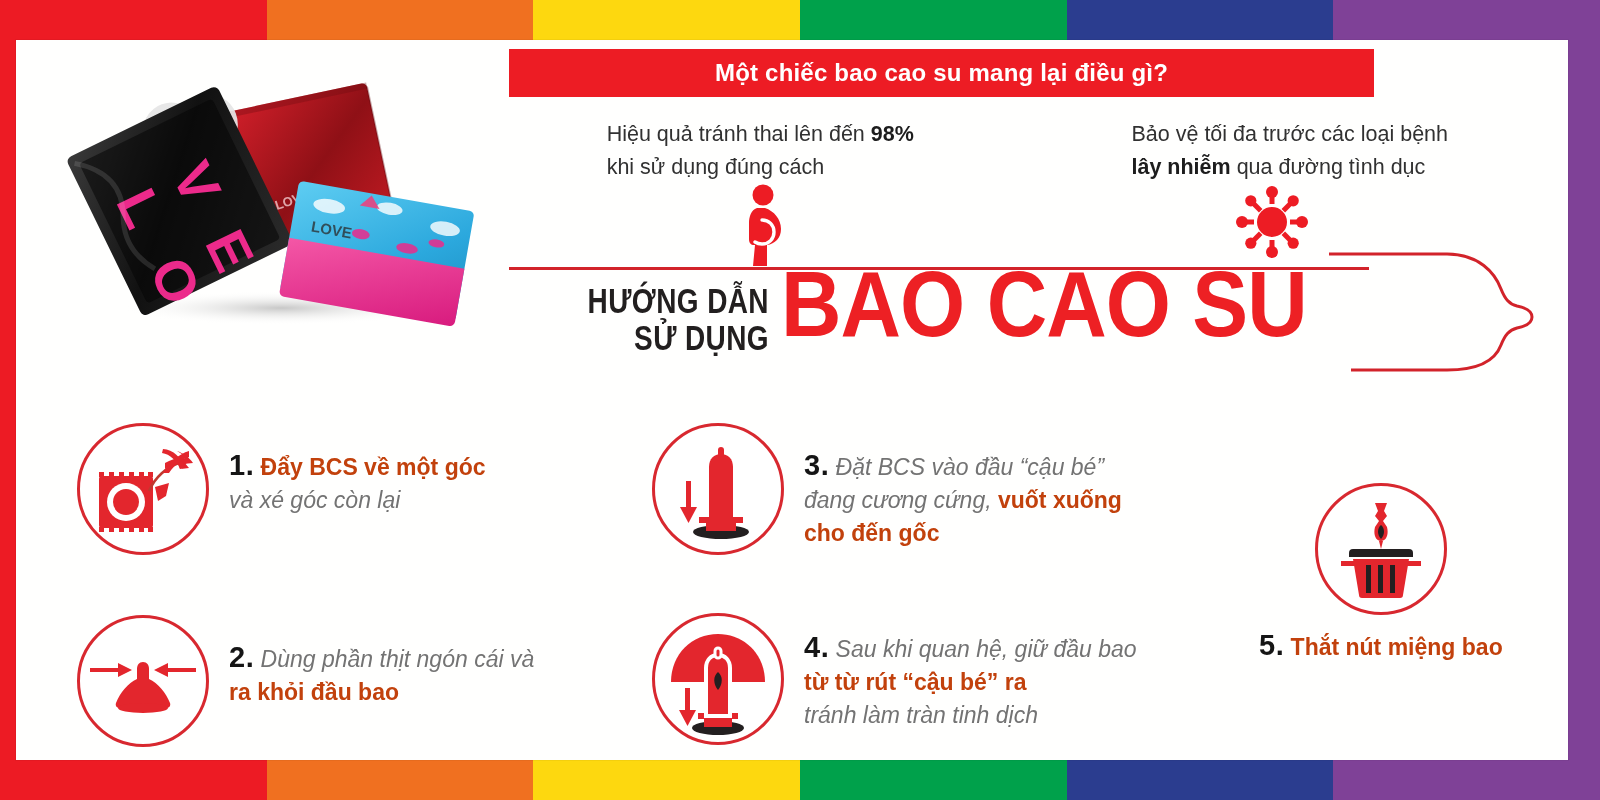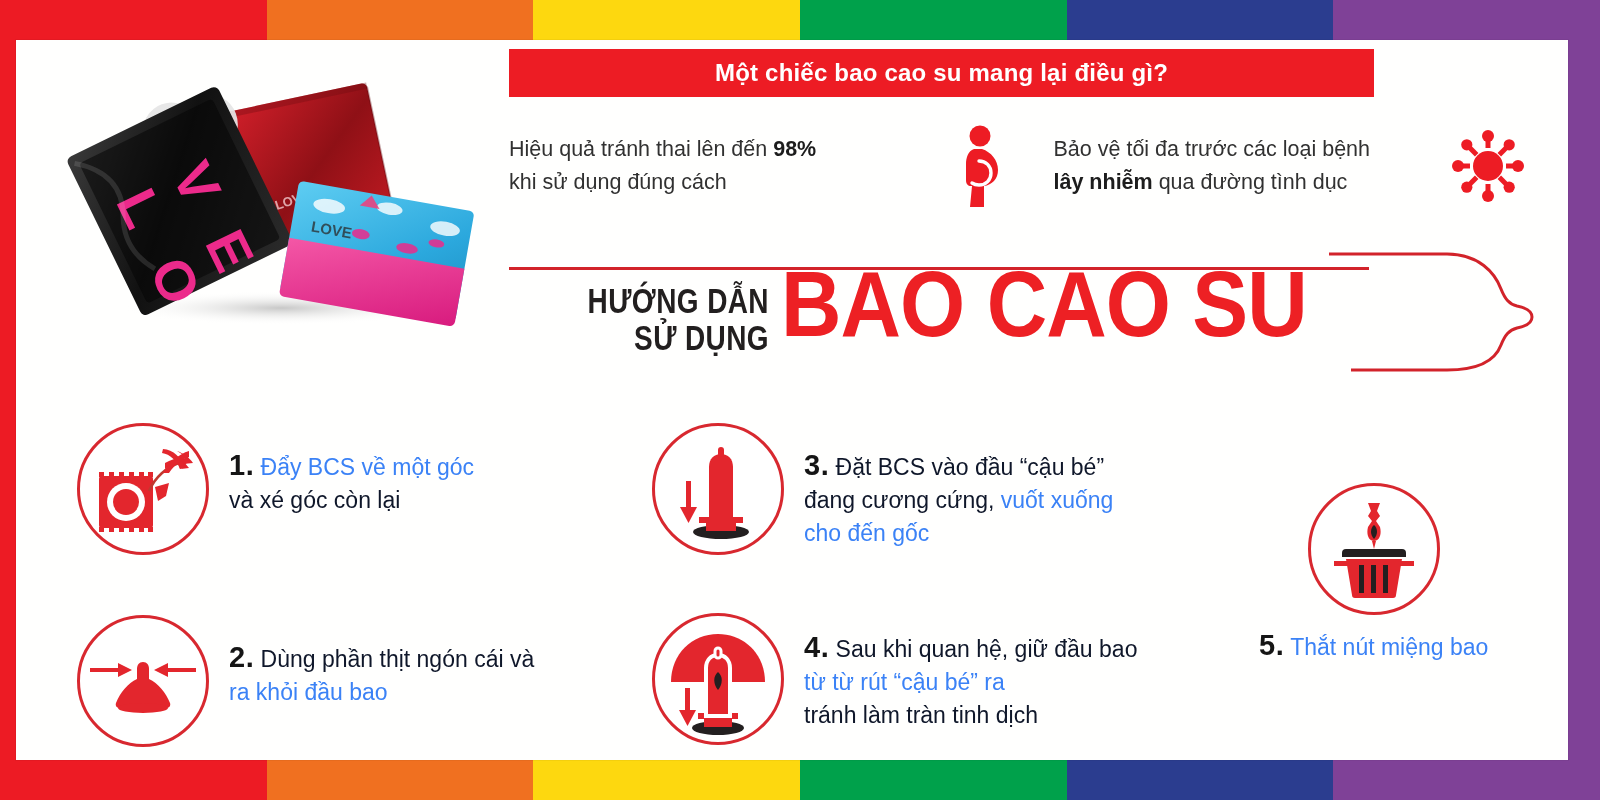--- a/index.html
+++ b/index.html
@@ -59,20 +59,21 @@
 
   
   .benefits {
     position: absolute; left: 493px; top: 78px;
     width: 1017px; height: 96px;
     display: flex;
   }
   .benefit {
     display: flex; align-items: center;
     width: 50%;
+    flex-direction: column;
   }
   .benefit .txt {
     font-size: 21.5px;
     line-height: 33px;
     color: #313131;
     flex: 1 1 auto;
   }
   .benefit .txt b { font-weight: bold; color: #1d1d1d; }
   .benefit .ico { width: 76px; flex: 0 0 76px; display:flex; align-items:center; justify-content:center; }
   .benefit-left .txt { padding-right: 6px; }
@@ -133,22 +134,22 @@
     line-height: 33px;
     color: #1b1b1b;
     white-space: nowrap;
   }
   .step .num {
     font-size: 29px;
     font-weight: bold;
     color: #151515;
     letter-spacing: 0.5px;
   }
-  .hl { color: #3b82f6; font-weight: normal; }
-  .dk { color: #0f172a; font-weight: normal; }
+  .hl { color: #c2410c; font-weight: bold; }
+  .dk { color: #737373; font-weight: normal; font-style: italic; }
 
   #step-1 { left: 61px;   top: 383px; }
   #step-2 { left: 61px;   top: 575px; }
   #step-3 { left: 636px;  top: 383px; }
   #step-4 { left: 636px;  top: 573px; }
   #step-5 { left: 1243px; top: 443px; flex-direction: column; align-items: center; justify-content: center; }
   #step-5 .body { padding-left: 0; padding-top: 14px; text-align: left; }
 
   .step-4-body { padding-top: 18px !important; }
 </style>

